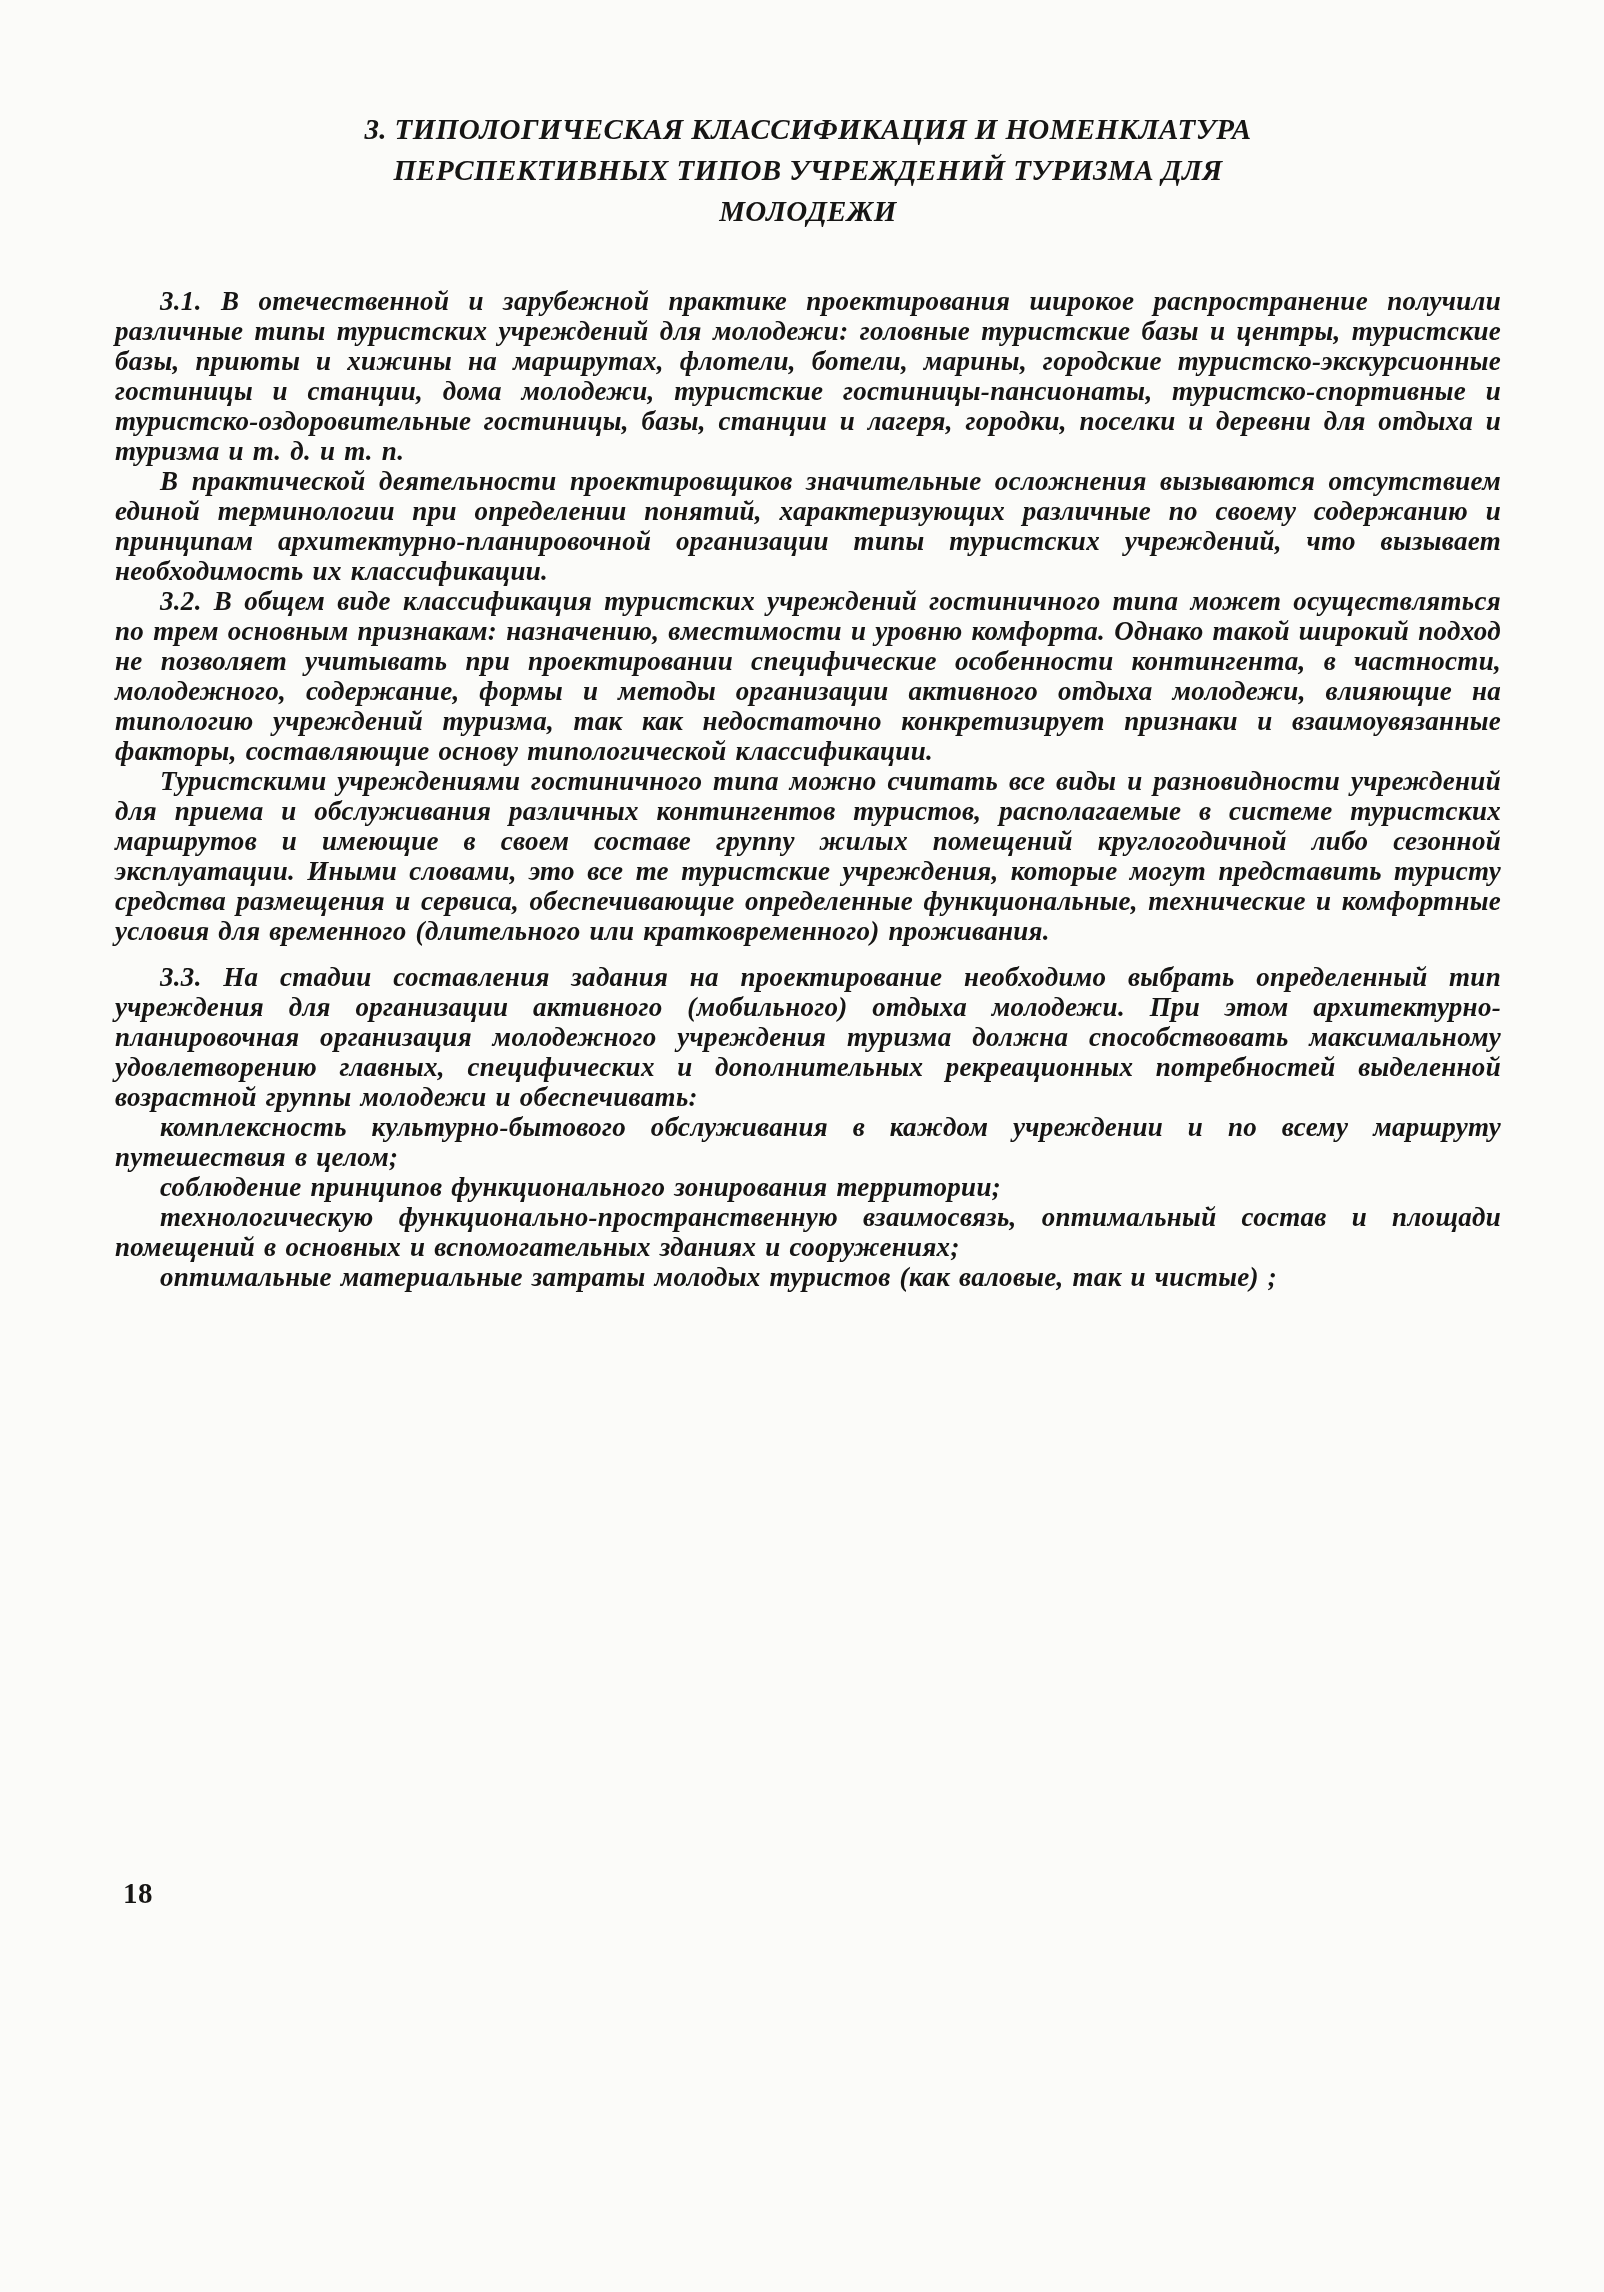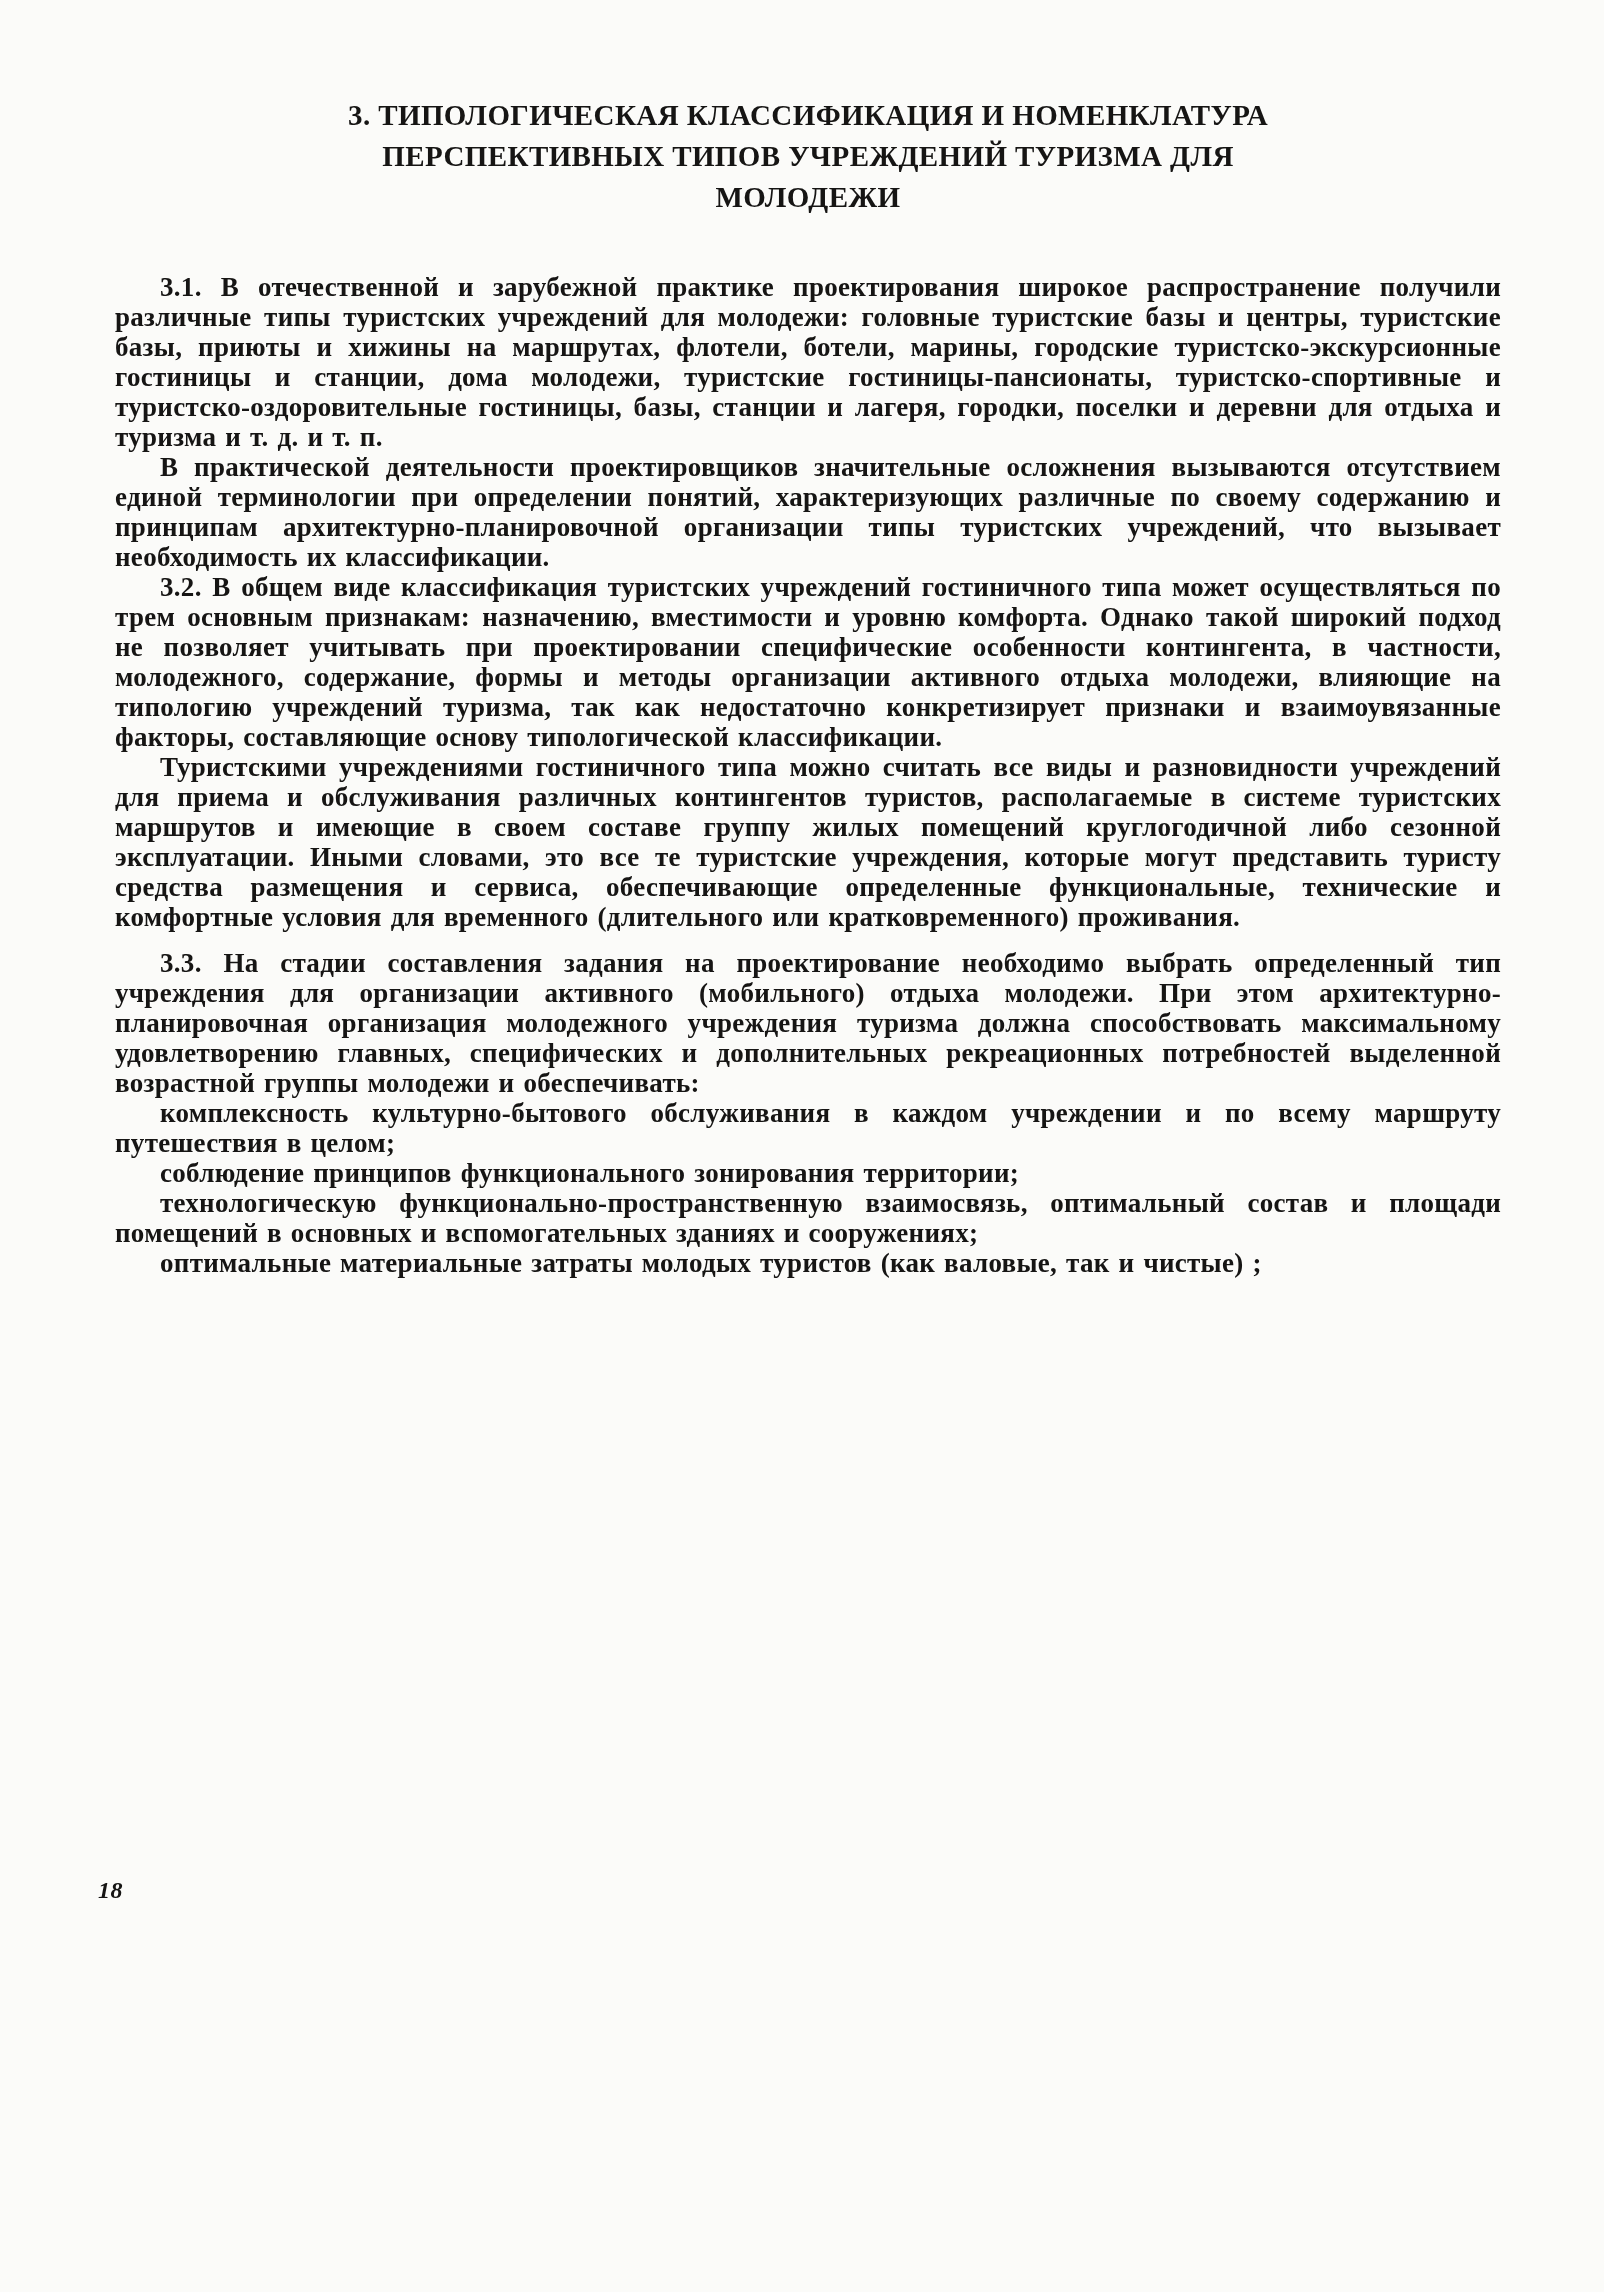--- a/index.html
+++ b/index.html
@@ -14,22 +14,23 @@
     margin: 0 auto;
     background: #fbfbf9;
     box-shadow: 0 0 5.8px rgba(0,0,0,0.25);
     overflow: hidden;
     font-family: "Liberation Serif", "DejaVu Serif", serif;
     color: #161514;
   }
   .content {
     position: absolute;
     left: 115px;
-    top: 95px;
+    top: 109px;
     width: 1386px;
+    font-style: italic;
   }
   .doc-title {
     text-align: center;
     font-weight: bold;
     font-size: 29px;
     line-height: 41px;
     letter-spacing: 0.4px;
     margin: 0 0 54px 0;
   }
   .doc-title div {
@@ -43,26 +44,25 @@
     text-align: justify;
     text-indent: 45px;
     letter-spacing: 0.3px;
     word-spacing: 1.9px;
   }
   .para.gap-top {
     margin-top: 15.5px;
   }
   .page-number {
     position: absolute;
-    left: 98px;
+    left: 123px;
     top: 1877px;
     font-weight: bold;
-    font-size: 24px;
+    font-size: 29px;
     letter-spacing: 0.5px;
-    font-style: italic;
   }
 </style>
 </head>
 <body>
 
 <div class="page">
   <div class="content">
 
     <h1 class="doc-title">
       <div>3. ТИПОЛОГИЧЕСКАЯ КЛАССИФИКАЦИЯ И НОМЕНКЛАТУРА</div>

